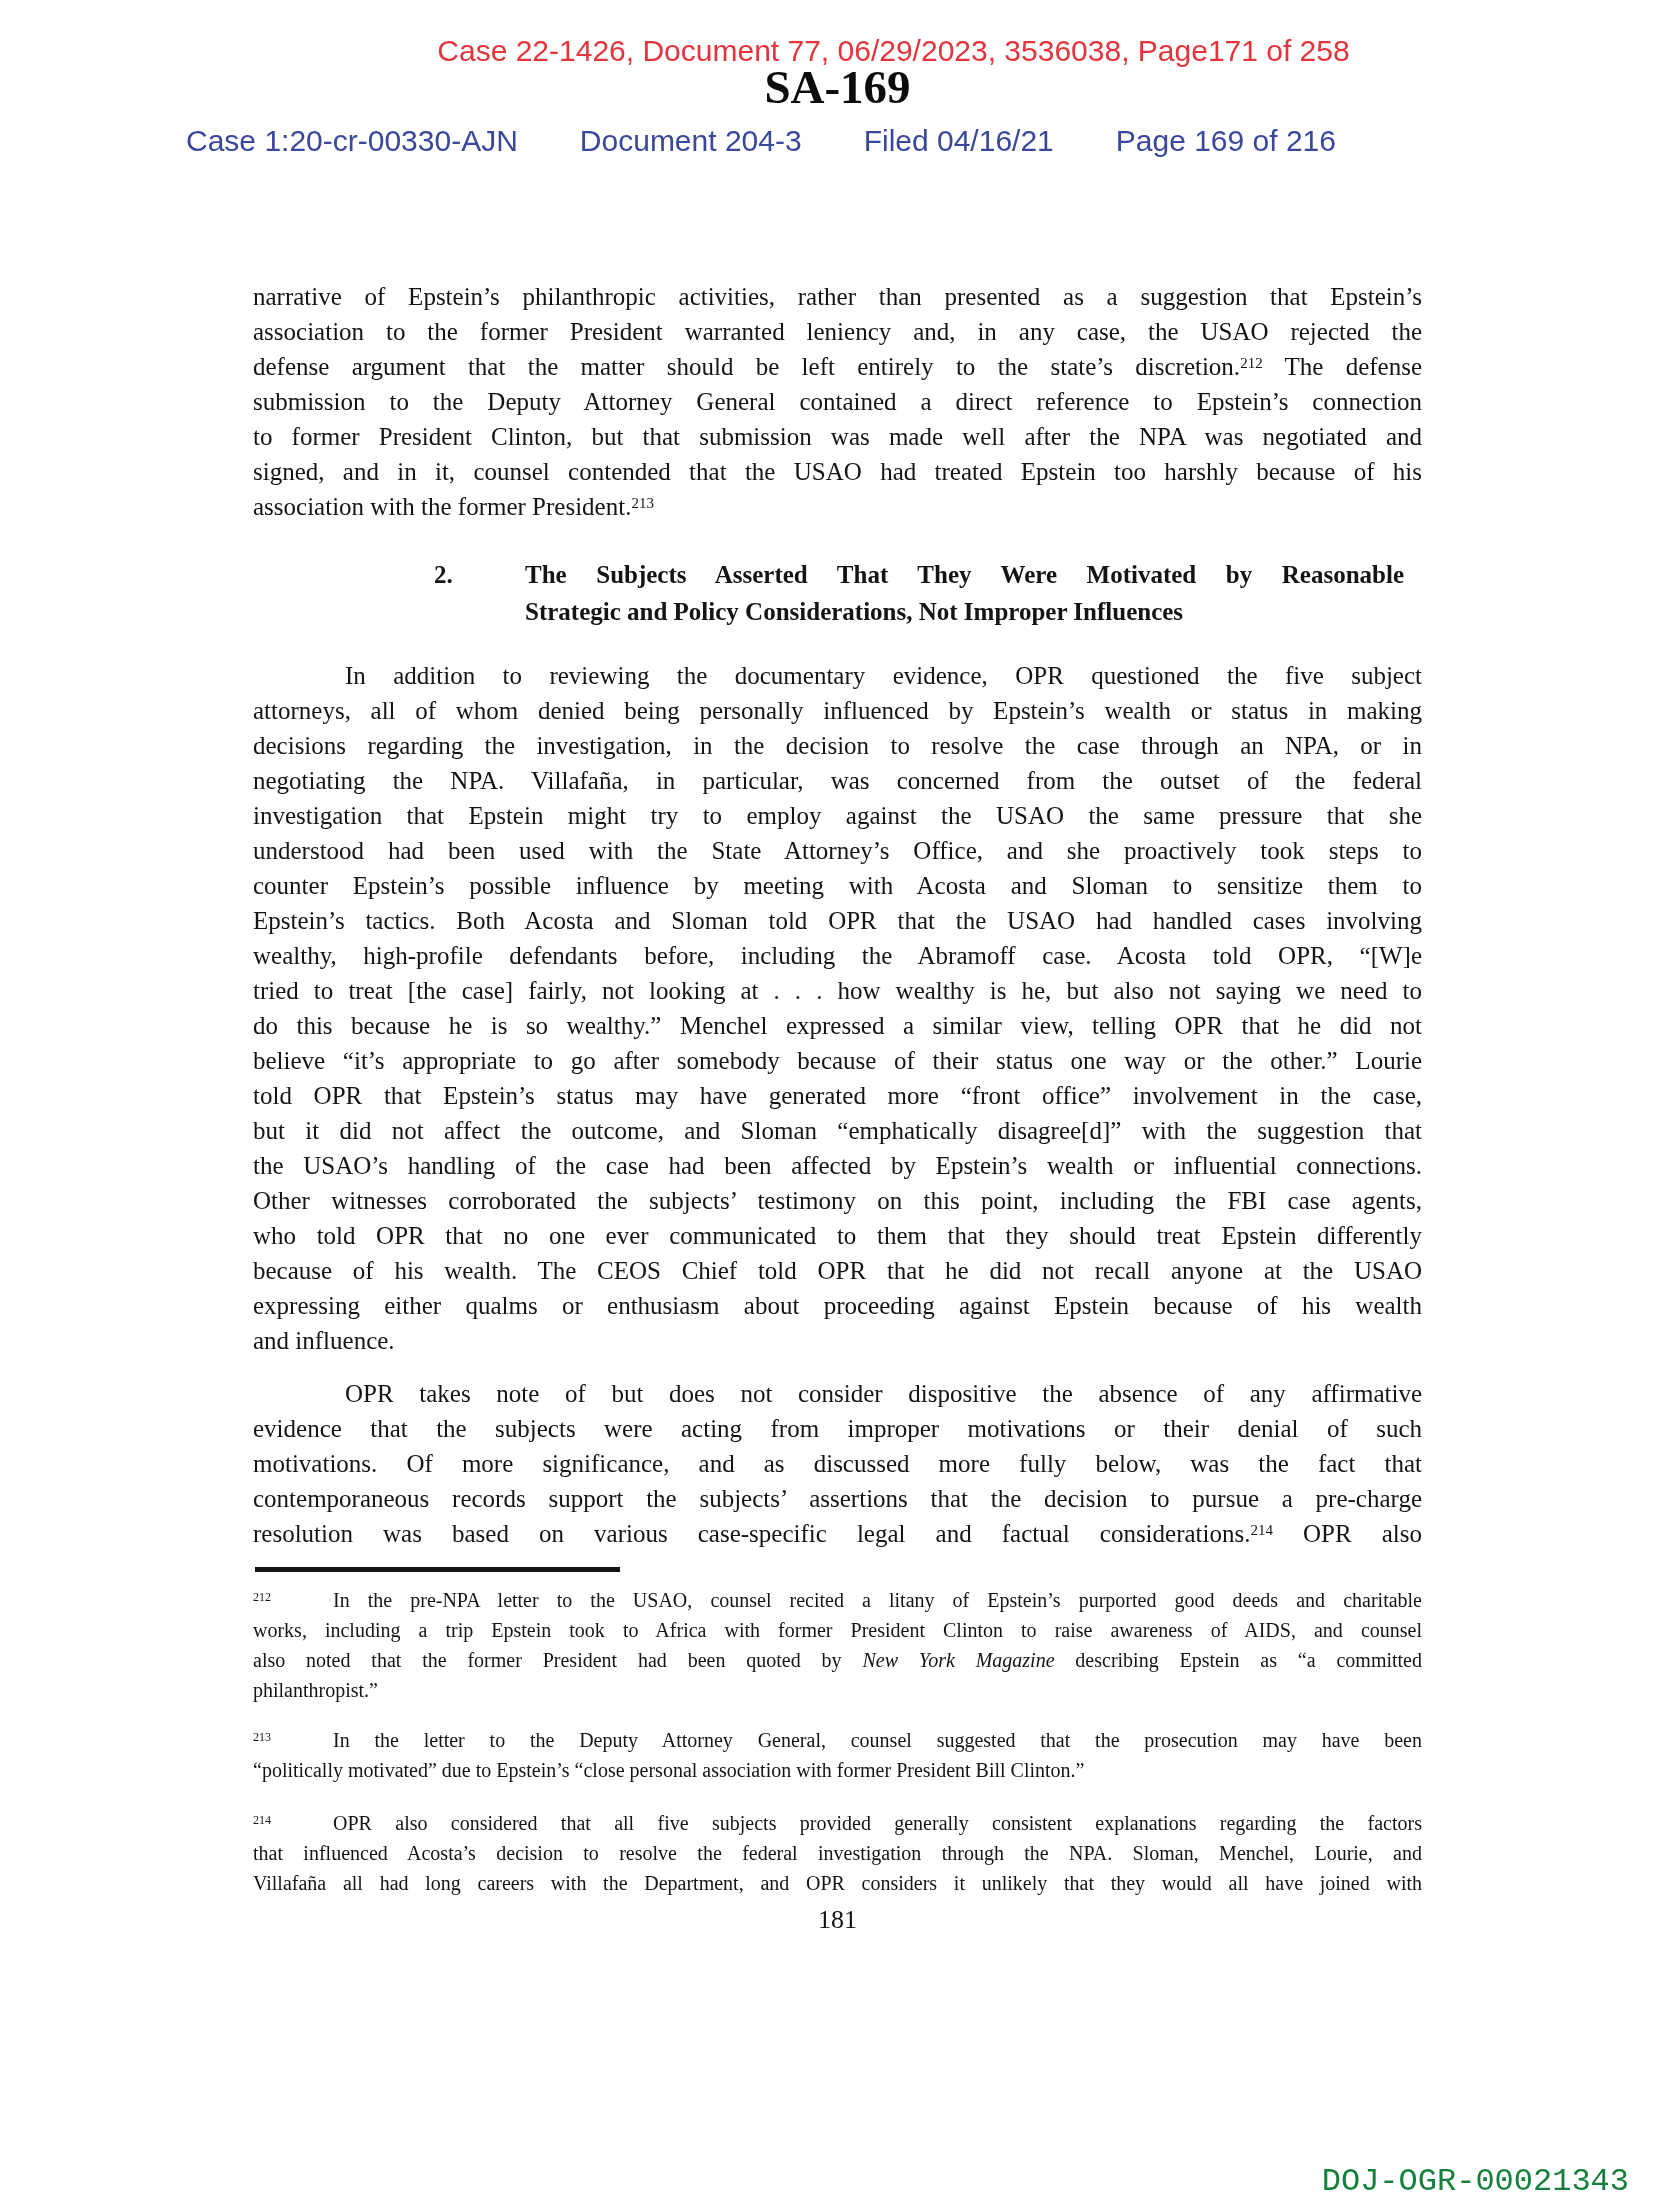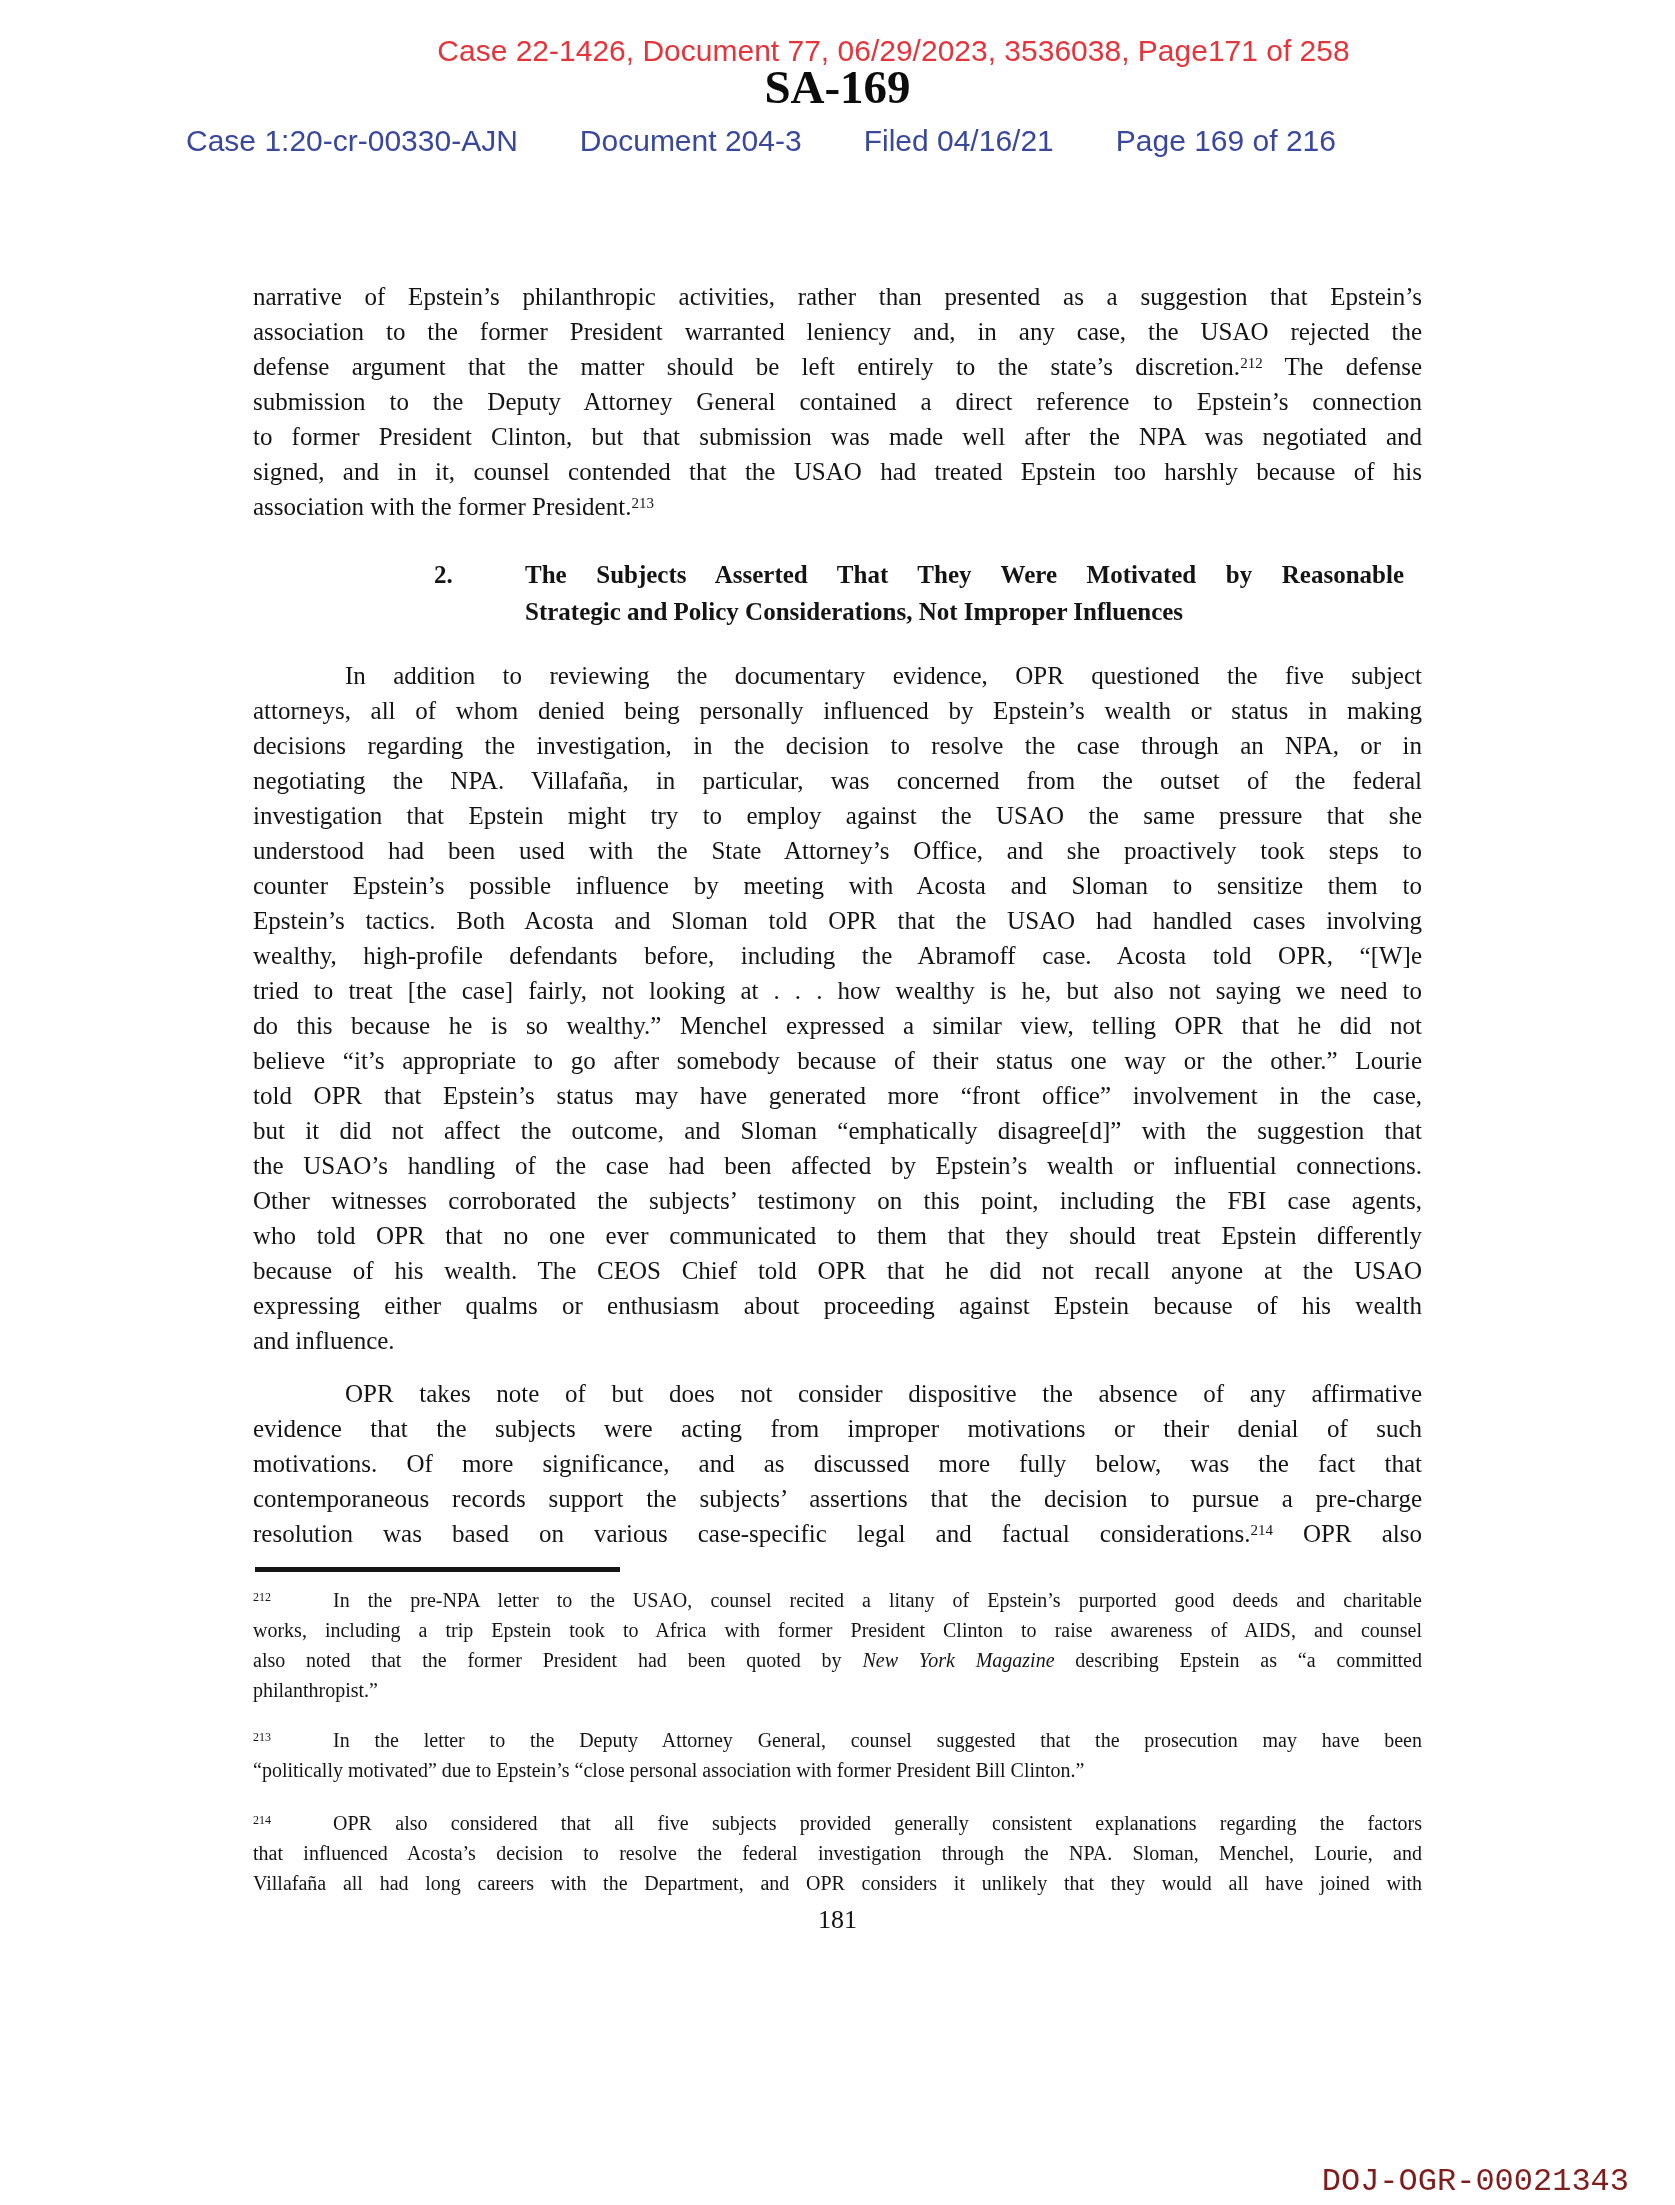--- a/index.html
+++ b/index.html
@@ -63,21 +63,21 @@
   .fn2{top:1725px;}
   .fn3{top:1808px;}
   
   .pageno{
     position:absolute;top:1905px;left:0;width:1675px;
     text-align:center;font-size:26px;
   }
   .bates{
     position:absolute;top:2163px;right:46px;
     font-family:"Liberation Mono","DejaVu Sans Mono",monospace;
-    font-size:32px;color:#7f1d1d;white-space:nowrap;
+    font-size:32px;color:#15803d;white-space:nowrap;
   }
 </style>
 </head>
 <body>
 
 <div class="page">
 
   <div class="hdr-red">Case 22-1426, Document 77, 06/29/2023, 3536038, Page171 of 258</div>
 
   <div class="hdr-sa">SA-169</div>

